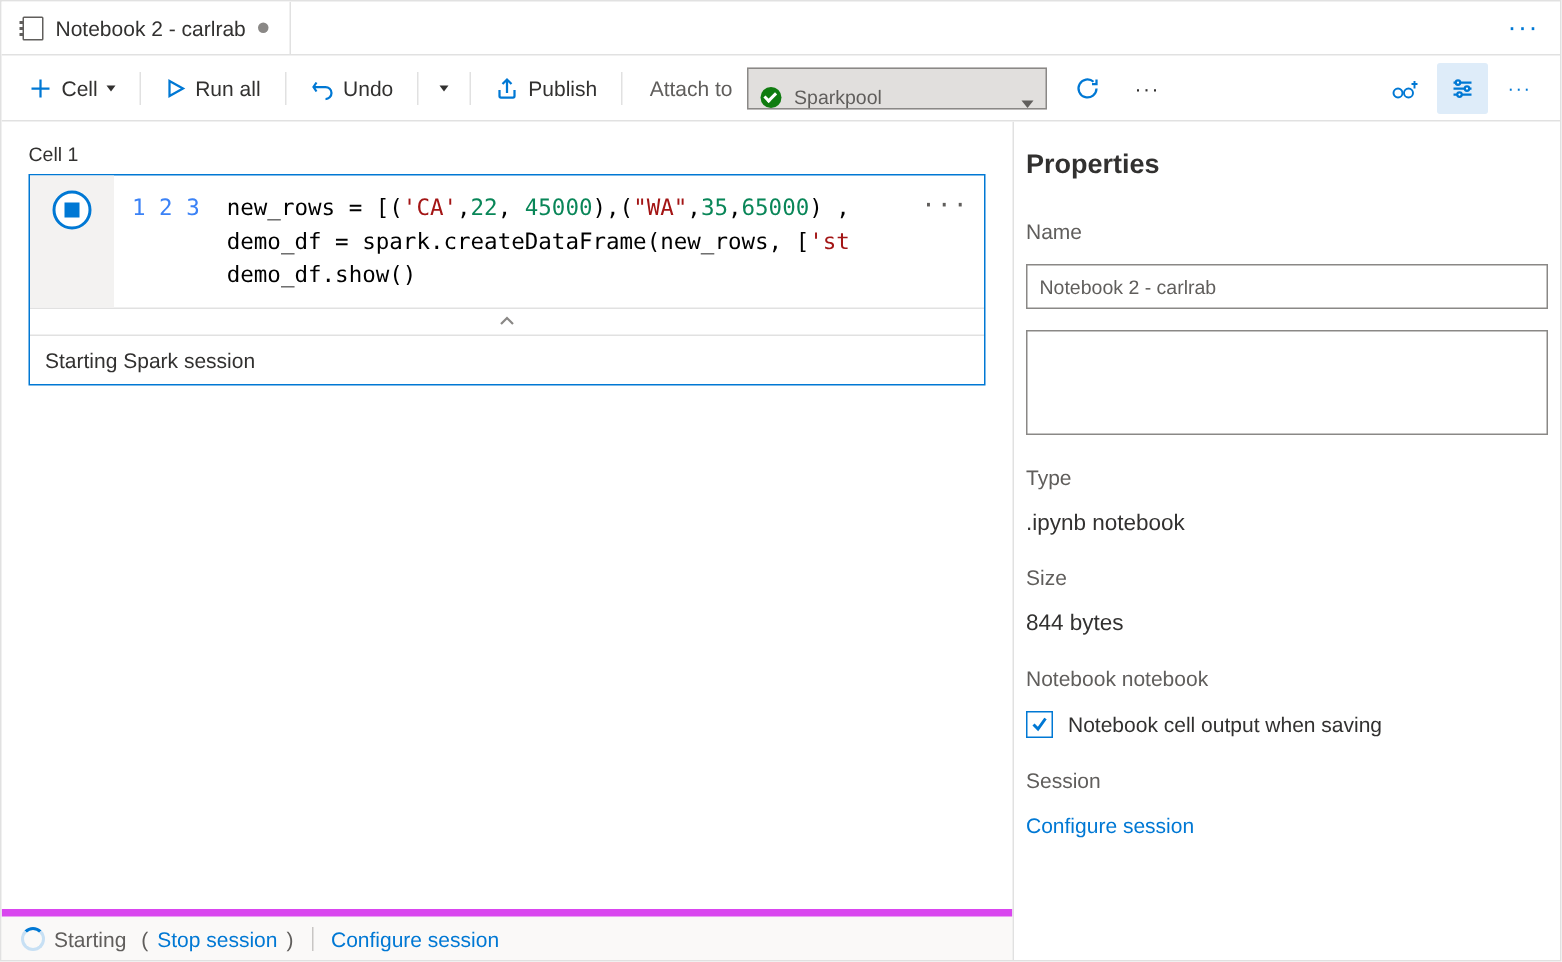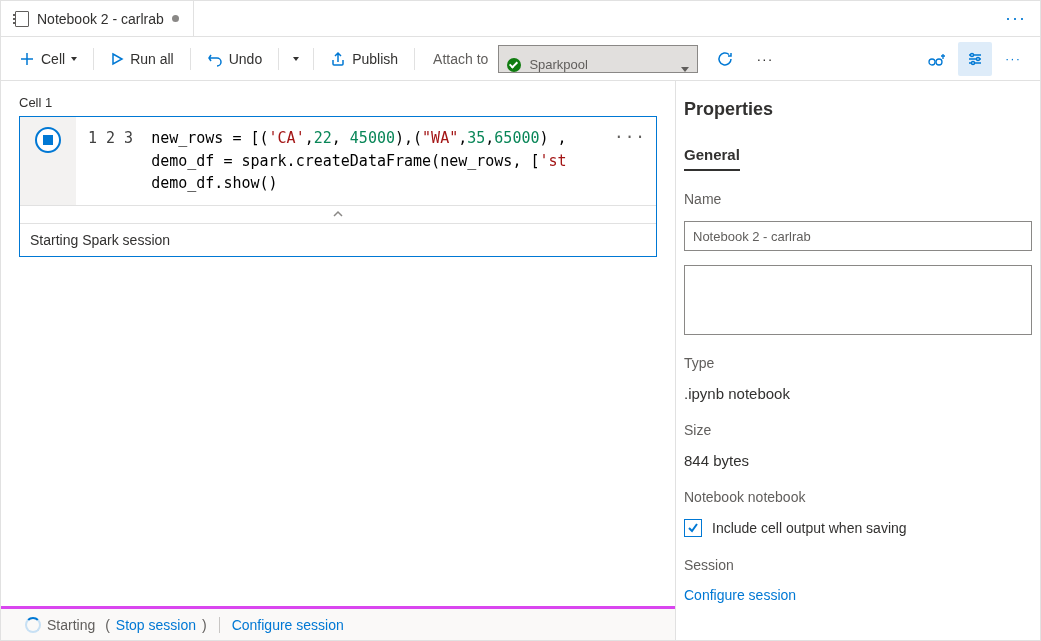--- a/index.html
+++ b/index.html
@@ -37,31 +37,31 @@
   .body { flex:1; display:flex; overflow:hidden; }
   .main { flex:1; display:flex; flex-direction:column; overflow:hidden; }
   .editor-area { flex:1; padding: 14px 18px; overflow:auto; }
   .cell-label { font-size:13px; color:#323130; margin-bottom:6px; }
   .cell { border:1px solid #0078d4; background:#fff; }
   .cell-row { display:flex; }
   .gutter { width:56px; background:#f3f2f1; display:flex; justify-content:center; padding-top:10px; }
   .stop-btn { width:26px; height:26px; border:2px solid #0078d4; border-radius:50%; background:#fff; display:flex; align-items:center; justify-content:center; cursor:pointer; }
   .stop-btn div { width:10px; height:10px; background:#0078d4; }
   .code { flex:1; font-family: Consolas, Menlo, monospace; font-size:15px; padding:10px 12px; display:flex; position:relative; }
-  .line-nums { color:#404040; padding-right:18px; line-height:1.5; user-select:none; }
+  .line-nums { color:#3b82f6; padding-right:18px; line-height:1.5; user-select:none; }
   .code-text { flex:1; white-space:pre; line-height:1.5; color:#000; }
   .code-text .s { color:#a31515; }
   .code-text .n { color:#098658; }
   .cell-more { position:absolute; top:10px; right:10px; color:#605e5c; font-size:16px; letter-spacing:1px; cursor:pointer; }
   .collapse-bar { height:18px; border-top:1px solid #e1e1e1; display:flex; align-items:center; justify-content:center; color:#8a8886; cursor:pointer; }
   .collapse-bar svg { width:12px; height:8px; }
   .cell-status { border-top:1px solid #e1e1e1; padding:8px 10px; font-size:14px; color:#323130; }
   
   
-  .status-bar { height:34px; border-top:3px solid #d946ef; background:#faf9f8; display:flex; align-items:center; padding:0 24px; gap:6px; font-size:14px; color:#605e5c; }
+  .status-bar { height:34px; border-top:5px solid #d946ef; background:#faf9f8; display:flex; align-items:center; padding:0 13px; gap:6px; font-size:14px; color:#605e5c; }
   .status-bar a { color:#0078d4; text-decoration:none; cursor:pointer; }
   .spinner { width:16px; height:16px; border:2px solid #c7e0f4; border-top-color:#0078d4; border-radius:50%; }
   .status-sep { width:1px; height:16px; background:#c8c6c4; margin:0 6px; }
   
   
   .panel { width:365px; border-left:1px solid #e1e1e1; padding:18px 8px; overflow:auto; display:flex; flex-direction:column; gap:14px; }
   .panel h2 { font-size:18px; font-weight:600; margin-bottom:6px; }
   .ptabs { display:flex; border-bottom:0; }
   .ptab { font-size:15px; padding:6px 0; margin-right:20px; cursor:pointer; }
   .ptab.selected { font-weight:600; border-bottom:2px solid #323130; }
@@ -189,35 +189,32 @@
       <span>&nbsp;(</span>
         <a>Stop session</a>
         <span>)</span>
       <span class="status-sep"></span>
       <a>Configure session</a>
     </div>
   </div>
 
   <div class="panel">
     <h2>Properties</h2>
-    <div class="ptabs">
-      <div class="ptab selected">General</div>
-    </div>
     <div class="field-label">Name</div>
     <input class="text-input" value="Notebook 2 - carlrab" style="">
     <textarea class="textarea" style=""></textarea>
     <div class="field-label">Type</div>
     <div class="field-value">.ipynb notebook</div>
     <div class="field-label">Size</div>
     <div class="field-value">844 bytes</div>
     <div class="field-label">Notebook notebook</div>
     <div class="checkbox-row">
       <div class="checkbox">
         <svg width="12" height="12" viewBox="0 0 12 12" fill="none" stroke-width="2">
             <path d="M2 6l3 3 5-7"></path>
           </svg>
       </div>
-      <span>Include cell output when saving</span>
+      <span>Notebook cell output when saving</span>
     </div>
     <div class="field-label">Session</div>
     <div class="link">Configure session</div>
   </div>
 </div>
 
 </body></html>

